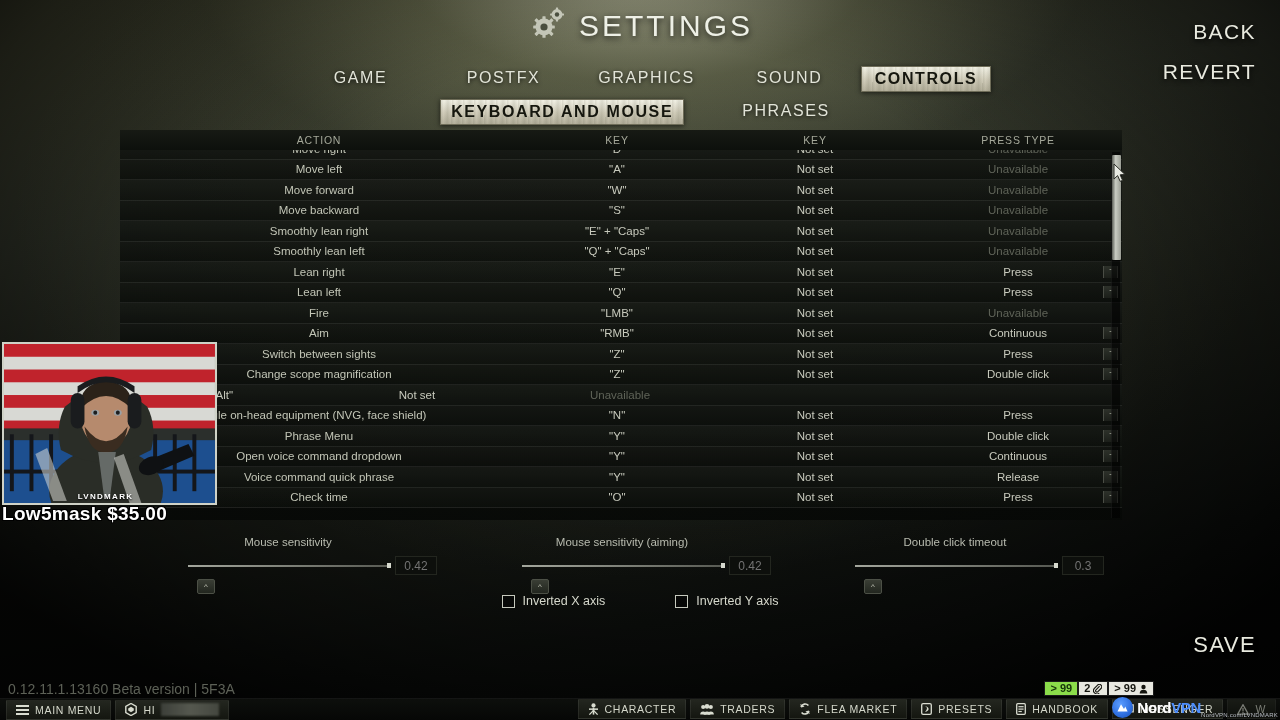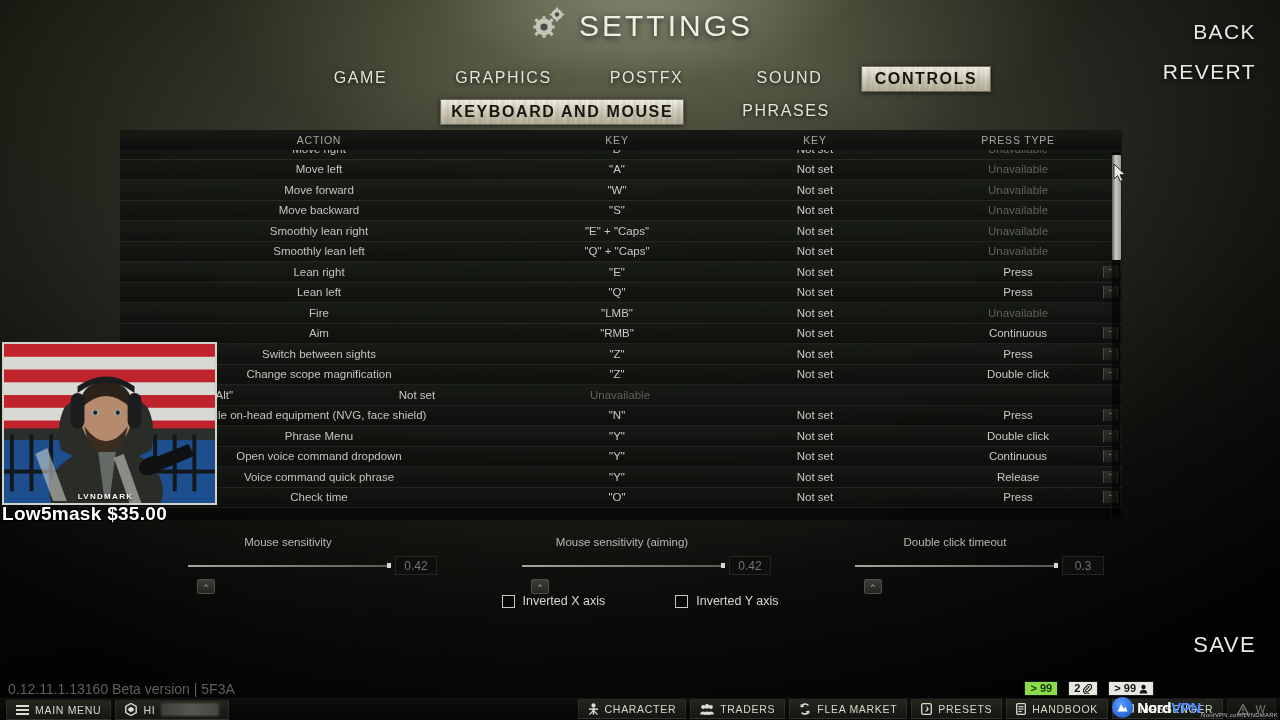--- a/index.html
+++ b/index.html
@@ -197,21 +197,21 @@
     font-size:10.5px; letter-spacing:.7px; color:#d5d8cb; cursor:pointer; white-space:nowrap;
   }
   #tb-left { display:flex; align-items:center; padding-left:6px; }
   #tb-right { position:absolute; right:0; bottom:1px; display:flex; align-items:center; }
   #hi-blur {
     width:58px; height:13px;
     background:linear-gradient(90deg,#3c3f39,#55584f,#44473f);
     filter:blur(1px);
   }
 
-  #badges { position:absolute; right:126px; bottom:24px; display:flex; align-items:center; gap:10px; z-index:12; }
+  #badges { position:absolute; right:126px; bottom:24px; display:flex; align-items:center; gap:0; z-index:12; }
   .badge {
     height:15px; padding:0 5px; display:flex; align-items:center; gap:3px;
     font-size:11px; font-weight:700; border:1px solid #1b1b1b; line-height:1;
   }
   .badge.green { background:#8bdc4a; color:#16340a; }
   .badge.white { background:#e8e8e0; color:#15150f; }
 
   #nord {
     position:absolute; right:2px; bottom:2px; z-index:20;
     display:flex; flex-direction:row; align-items:flex-end;
@@ -255,22 +255,22 @@
         <rect x="28.9" y="12.6" width="2.2" height="2.9" rx=".5"></rect>
         <rect x="23.1" y="7.4" width="2.9" height="2.2" rx=".5"></rect>
         <rect x="34.1" y="7.4" width="2.9" height="2.2" rx=".5"></rect>
       </g>
     </svg>
     <div id="page-title">SETTINGS</div>
   </div>
 
   <div class="tabrow" id="tabrow-main">
     <div class="tab">GAME</div>
+    <div class="tab">POSTFX</div>
     <div class="tab">GRAPHICS</div>
-    <div class="tab">POSTFX</div>
     <div class="tab">SOUND</div>
     <div class="tab sel">CONTROLS</div>
   </div>
 
   <div class="tabrow" id="tabrow-sub">
     <div class="tab sel" style="margin-right:48px;">KEYBOARD AND MOUSE</div>
     <div class="tab">PHRASES</div>
   </div>
 
   <div id="back-btn">BACK</div>

